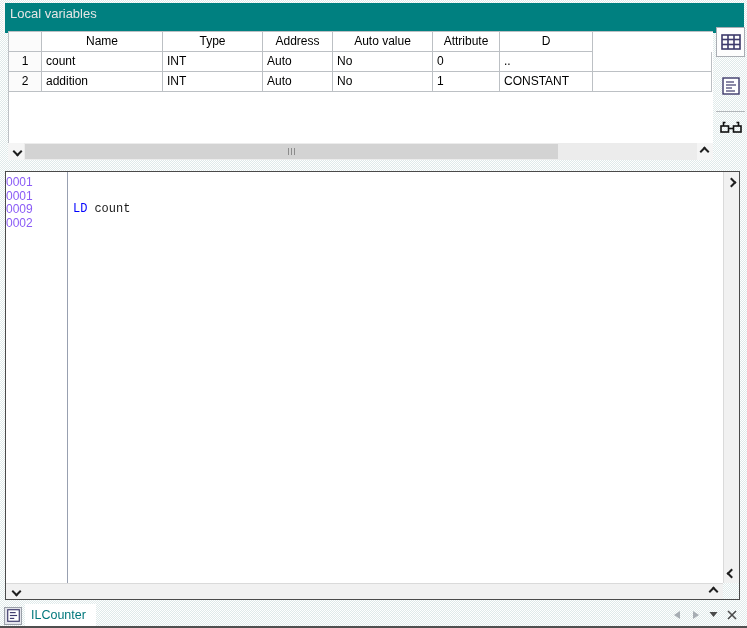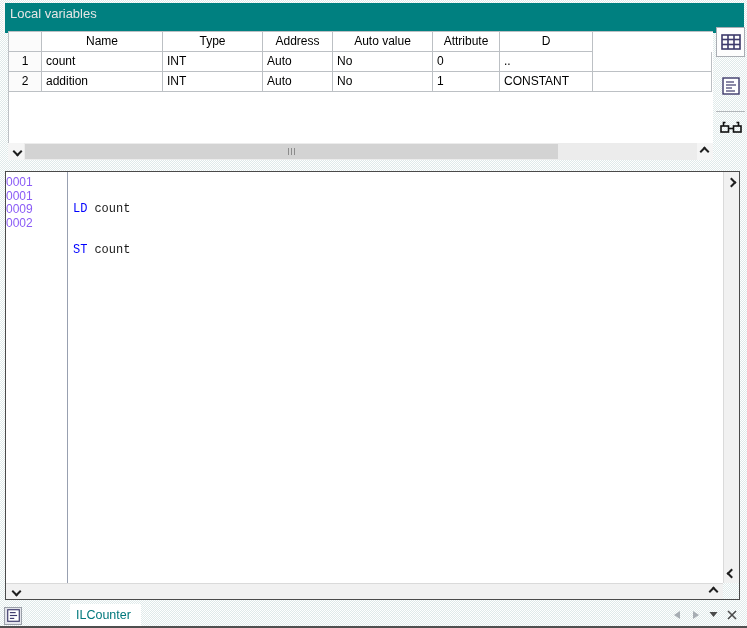--- a/index.html
+++ b/index.html
@@ -73,21 +73,21 @@
     font-family:"Liberation Mono","DejaVu Sans Mono",monospace;font-size:12px;line-height:13.5px;
     color:#1a1a1a;white-space:pre;
   }
   .kw{color:#0000ff;margin-right:7px;}
   .vscroll-ed{position:absolute;top:0;right:0;bottom:16px;width:16px;background:#f1f1f1;border-left:1px solid #dadada;box-sizing:border-box;}
   .hscroll-ed{position:absolute;left:0;right:16px;bottom:0;height:16px;background:#f1f1f1;border-top:1px solid #dadada;box-sizing:border-box;}
   .ed-arrow{position:absolute;width:12px;height:12px;display:flex;align-items:center;justify-content:center;}
   .corner{position:absolute;right:0;bottom:0;width:16px;height:16px;}
   
   .tabbar{position:absolute;left:0;top:602px;width:747px;height:26px;}
-  .tab{position:absolute;left:4px;top:2px;height:23px;display:flex;align-items:center;gap:45px;}
+  .tab{position:absolute;left:4px;top:2px;height:23px;display:flex;align-items:center;}
   .tab-icon-tile{width:18px;height:18px;background:#e4e5ec;border:1px solid #9aa0a8;display:flex;align-items:center;justify-content:center;box-sizing:border-box;}
   .tab-label{background:#ffffff;height:23px;line-height:23px;padding:0 10px 0 6px;font-size:12.5px;color:#00787c;margin-left:3px;}
   .nav-group{position:absolute;right:10px;top:7px;display:flex;align-items:center;gap:7px;}
   .nav-btn{display:flex;align-items:center;justify-content:center;width:11px;height:11px;}
 </style>
 </head>
 <body>
 
 <div class="stage">
 
@@ -178,21 +178,20 @@
 
   <div class="editor">
     <div class="gutter">
       <span class="lnum">0001</span>
       <span class="lnum">0001</span>
       <span class="lnum">0009</span>
       <span class="lnum">0002</span>
     </div>
     <div class="code">
       <div><span class="kw">LD</span><span>count</span></div>
-      <div><span class="kw">ST</span><span>count</span></div>
       <div><span class="kw"></span><span></span></div>
     </div>
     <div class="vscroll-ed">
       <div class="ed-arrow" style="top:3px;left:1px;">
         <span class="chev up"></span>
       </div>
       <div class="ed-arrow" style="bottom:3px;left:1px;">
         <span class="chev down"></span>
       </div>
     </div>

